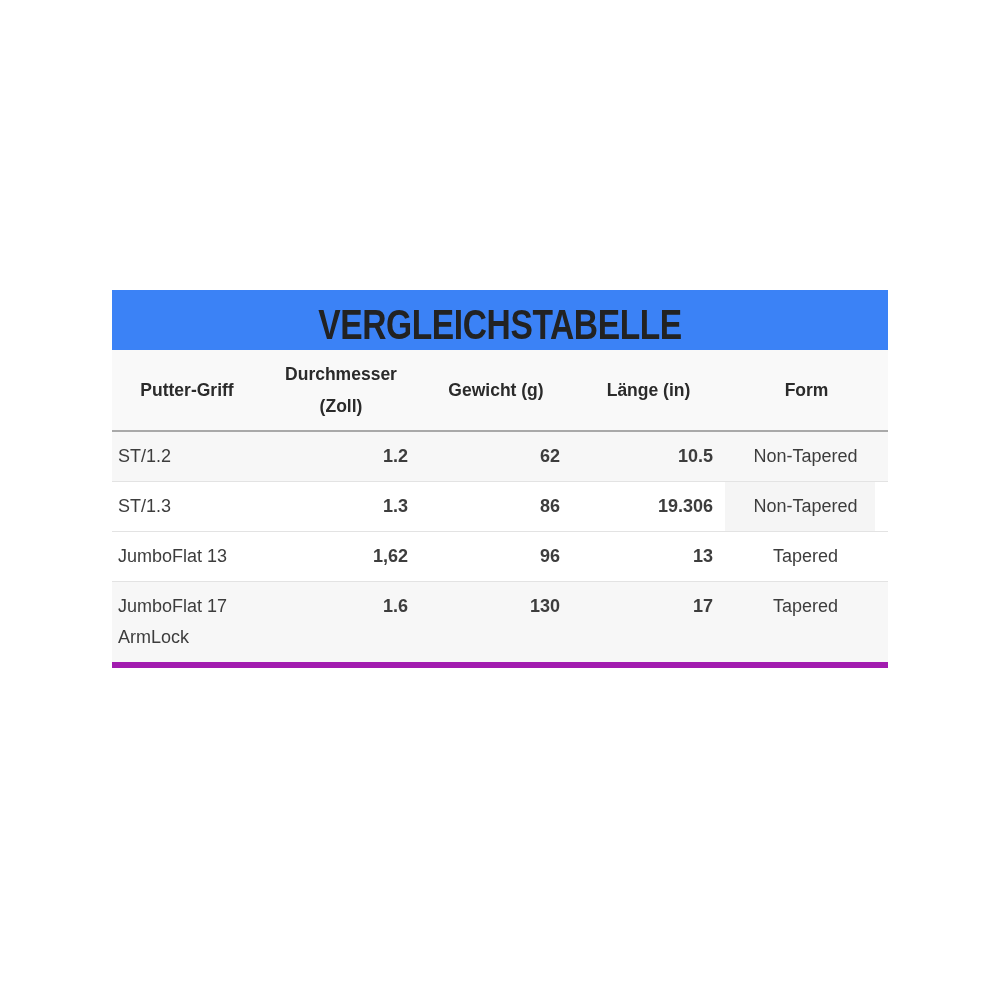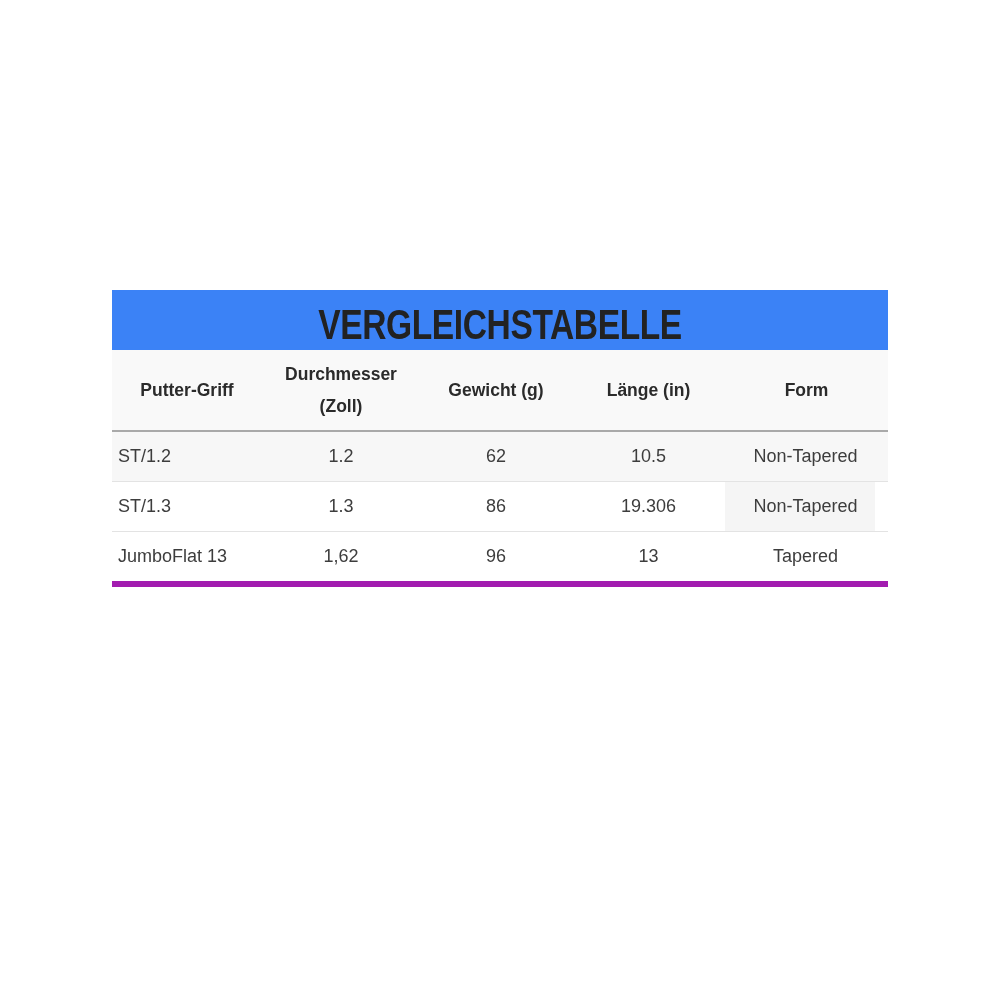--- a/index.html
+++ b/index.html
@@ -61,21 +61,21 @@
   }
   tbody td {
     padding: 9px 12px;
     line-height: 31px;
     vertical-align: top;
     border-top: 1px solid #e3e3e3;
   }
   tbody tr:first-child td { border-top: none; }
   tbody tr.striped { background: #f7f7f7; }
   td.col-name  { text-align: left;  padding-left: 6px; }
-  td.num       { text-align: center; }
+  td.num       { text-align: right; font-weight: bold; }
   td.col-form  { text-align: center;  padding-left: 10px; }
   td.hl {
     background: #f5f5f5;
     box-shadow: inset -13px 0 0 0 #ffffff;
   }
 </style>
 </head>
 <body>
 
 <section class="table-section">
@@ -114,15 +114,22 @@
         <td class="num">19.306</td>
         <td class="col-form hl">Non-Tapered</td>
       </tr>
       <tr>
         <td class="col-name">JumboFlat 13</td>
         <td class="num">1,62</td>
         <td class="num">96</td>
         <td class="num">13</td>
         <td class="col-form">Tapered</td>
       </tr>
+      <tr class="striped">
+        <td class="col-name">JumboFlat 17 ArmLock</td>
+        <td class="num">1.6</td>
+        <td class="num">130</td>
+        <td class="num">17</td>
+        <td class="col-form">Tapered</td>
+      </tr>
     </tbody>
   </table>
 </section>
 
 </body></html>

